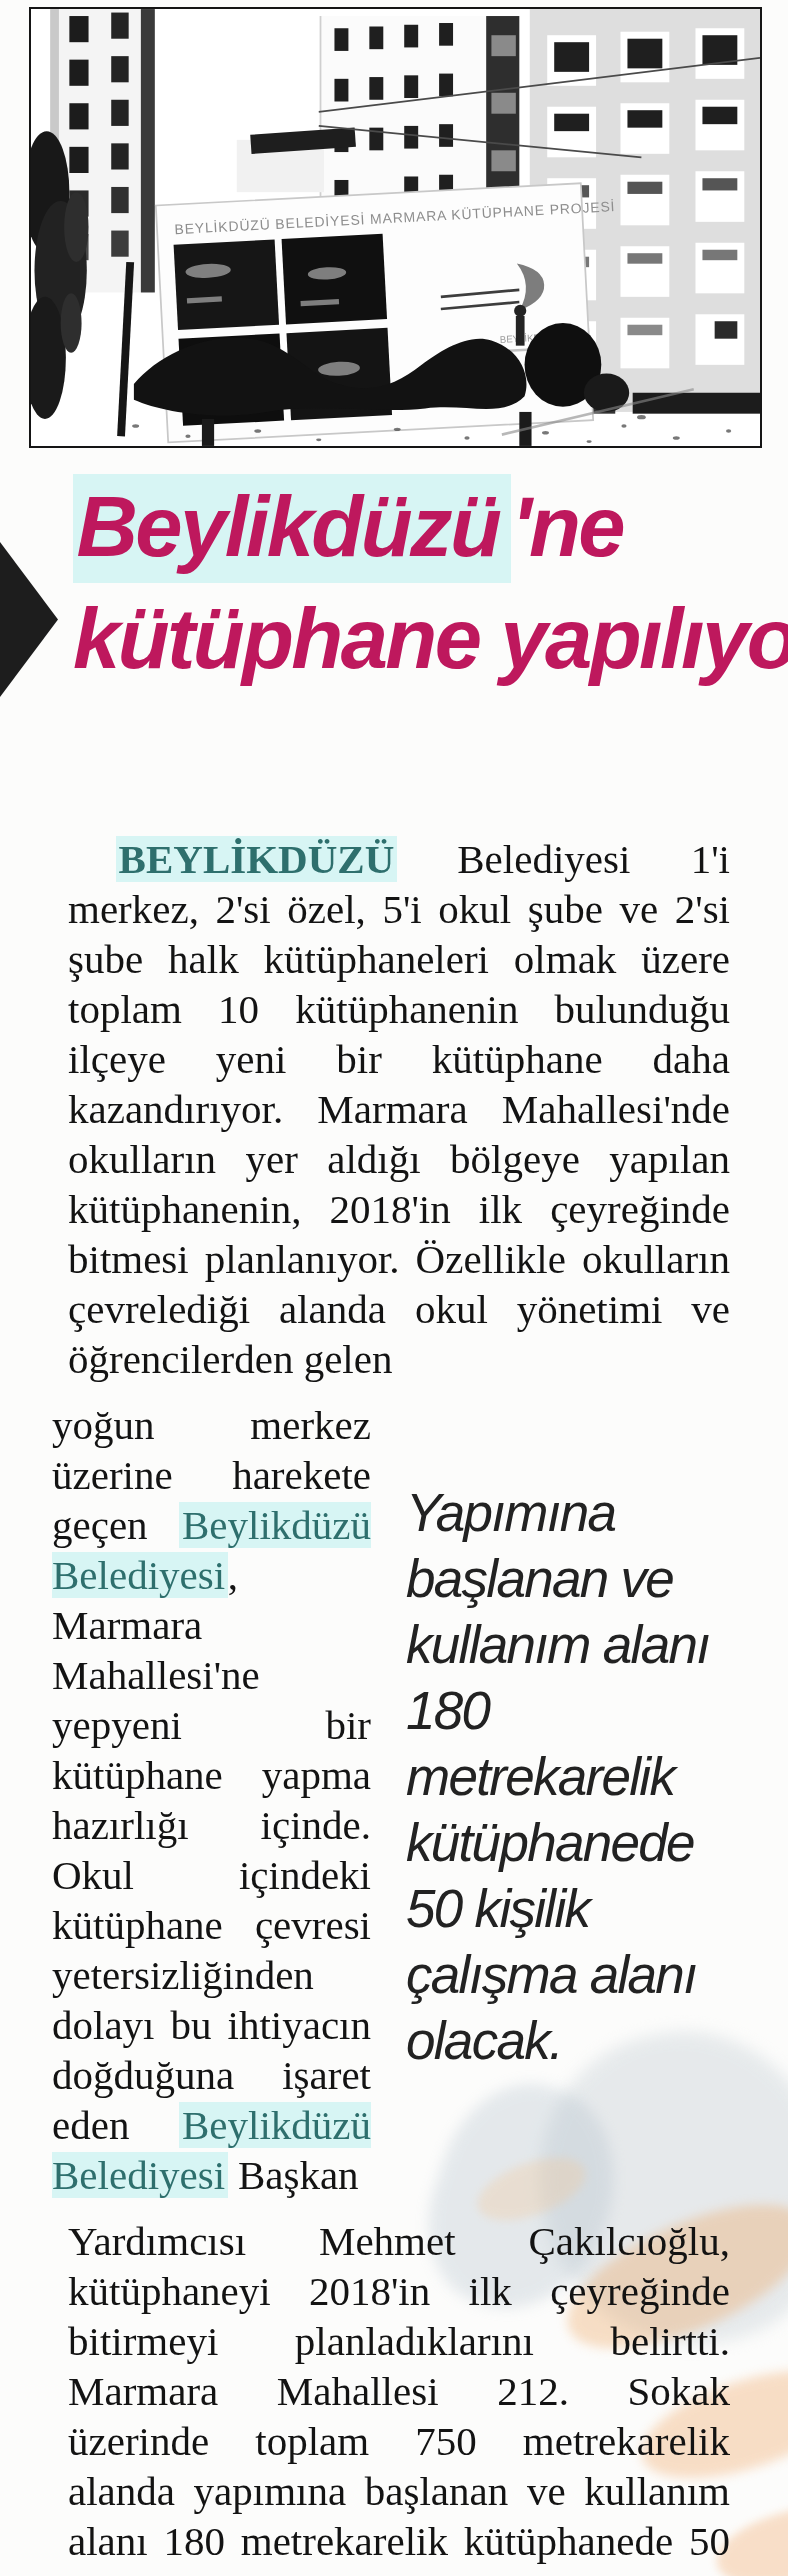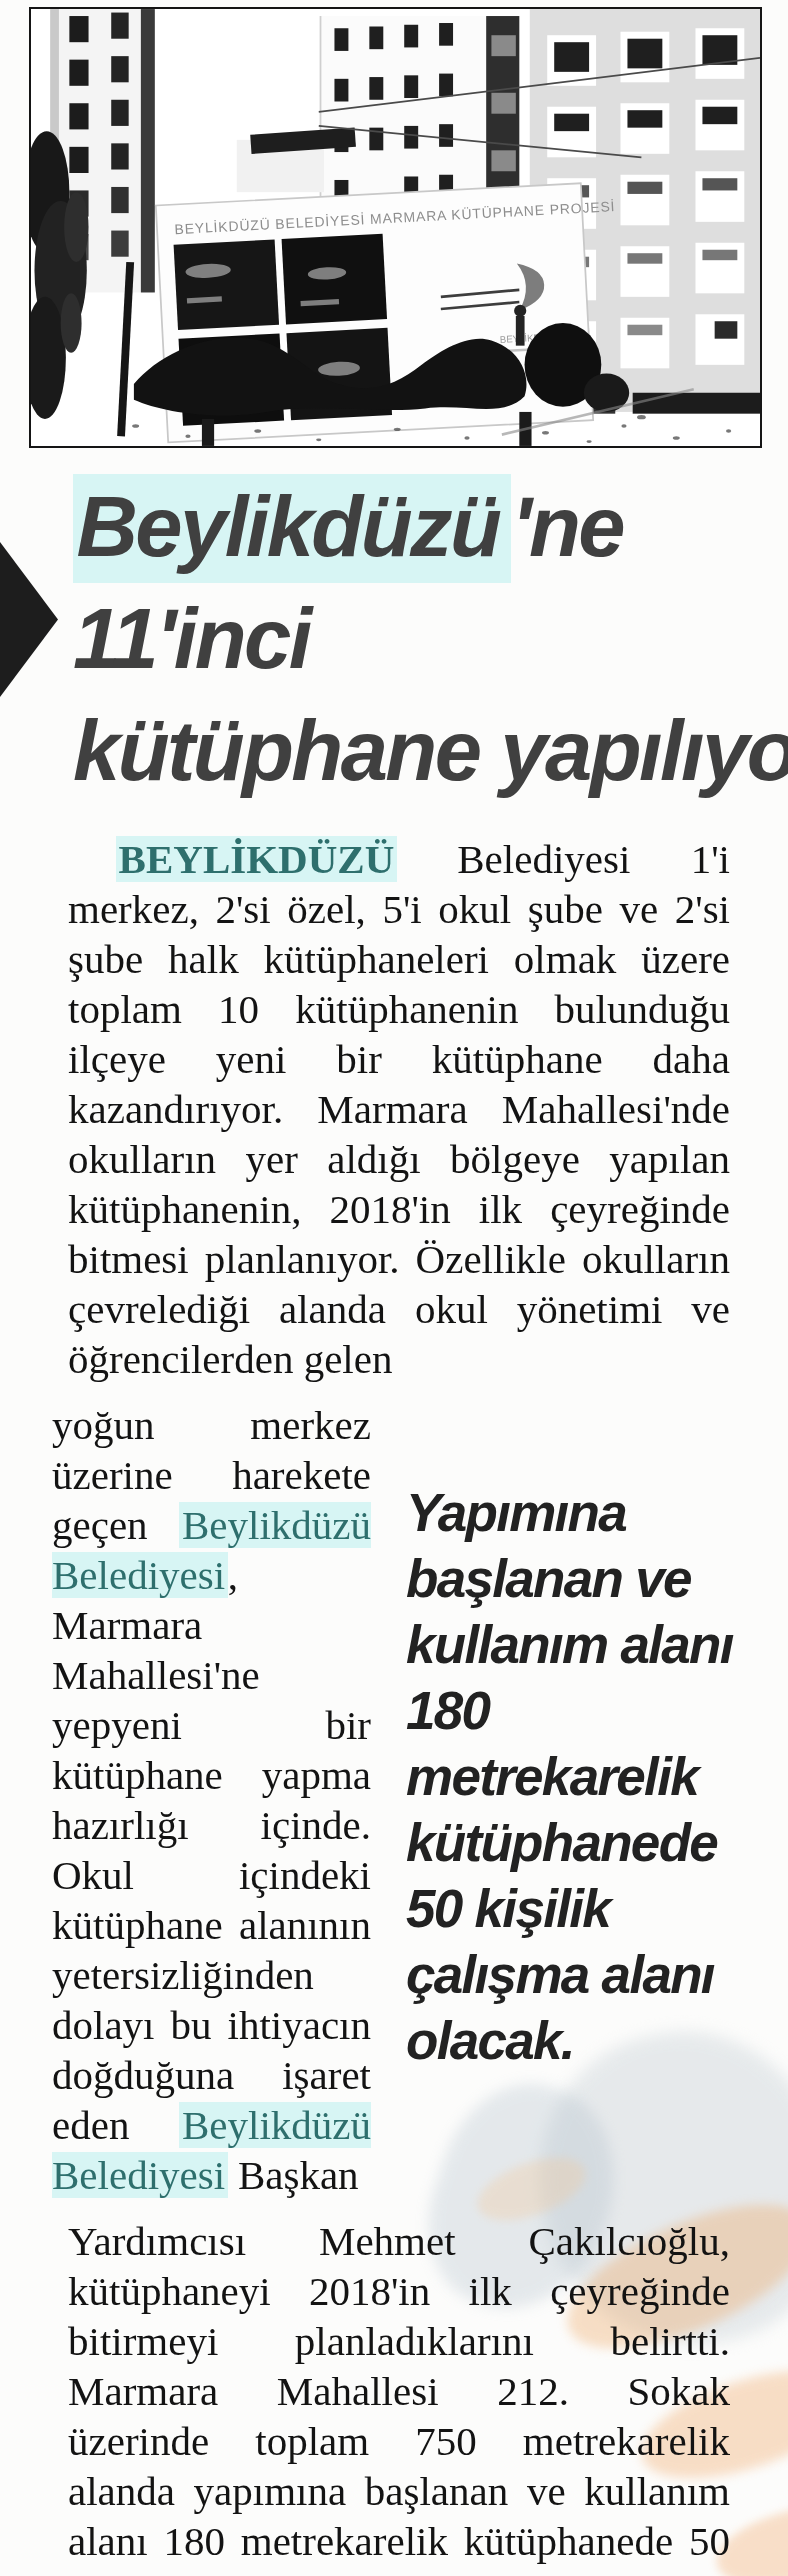--- a/index.html
+++ b/index.html
@@ -7,38 +7,38 @@
   #page{position:relative;width:788px;height:2576px;background:#fcfcfb;overflow:hidden;}
 
   
   .photo-frame{position:absolute;left:29px;top:7px;width:729px;height:437px;
     border:2.6px solid #151515;background:#ffffff;overflow:hidden;}
   .photo-frame svg{display:block;}
 
   
   .headline{position:absolute;left:73px;top:471px;width:698px;
     font-family:"Liberation Sans","DejaVu Sans",sans-serif;
-    font-weight:bold;font-style:italic;color:#404040;
+    font-weight:bold;font-style:italic;color:#be185d;
     font-size:85px;line-height:112px;letter-spacing:-2.6px;white-space:nowrap;}
   .headline .hl-head{background:#d7f5f4;padding:5.2px 12.2px 8.7px 3.5px;}
   .arrow{position:absolute;left:0;top:542px;width:58px;height:155px;background:#1d1d1d;
     -webkit-clip-path:polygon(0 0,100% 50%,0 100%);clip-path:polygon(0 0,100% 50%,0 100%);}
 
   
   .article{position:absolute;left:52px;top:818px;width:694px;z-index:2;
     font-size:41px;line-height:50px;color:#131313;text-align:justify;}
   .article p{margin:16px;}
   .p1{text-indent:48px;}
   .hl{background:#d7f5f4;color:#2e6f6d;padding:0 2.6px;}
   .hl.lead{font-weight:bold;}
   .two-col{display:flex;align-items:flex-start;}
   .col-left{width:319px;}
   .pullquote{flex:1;margin-left:35px;padding-top:80px;
     font-family:"Liberation Sans","DejaVu Sans",sans-serif;
-    font-style:italic;font-weight:700;color:#222222;
+    font-style:italic;font-weight:400;color:#222222;
     font-size:53px;line-height:66px;letter-spacing:-1.7px;text-align:left;}
 
   
   .wm{position:absolute;z-index:1;}
   .wm-gray{left:541px;top:2032px;width:288px;height:314px;background:#ccd4d9;opacity:.45;
     border-radius:50% 50% 46% 54%;filter:blur(7.8px);transform:rotate(-12deg);}
   .wm-blue{left:436px;top:2084px;width:174px;height:227px;background:#aebdc9;opacity:.30;
     border-radius:48% 52% 55% 45%;filter:blur(7px);transform:rotate(18deg);}
   .wm-orange1{left:558px;top:2224px;width:262px;height:105px;background:#eda45e;opacity:.34;
     border-radius:50%;filter:blur(5.2px);transform:rotate(-24deg);}
@@ -229,29 +229,28 @@
         <ellipse cx="700" cy="468" rx="5" ry="2.5"></ellipse>
           <ellipse cx="640" cy="496" rx="3" ry="1.5"></ellipse>
       </g>
       <line x1="540" y1="488" x2="760" y2="436" stroke="#8a8a8a" stroke-width="3" opacity="0.6"></line>
     </svg>
   </div>
 
   <div class="arrow"></div>
   <div class="headline">
     <div><span class="hl-head">Beylikdüzü</span><span>'ne</span></div>
-    <div>11'inci</div>
     <div>kütüphane yapılıyor</div>
   </div>
 
   <div class="article">
     <p class="p1"><span class="hl lead">BEYLİKDÜZÜ</span><span> Belediyesi 1'i merkez, 2'si özel, 5'i okul şube ve 2'si şube halk kütüphaneleri olmak üzere toplam 10 kütüphanenin bulunduğu ilçeye yeni bir kütüphane daha kazandırıyor. Marmara Mahallesi'nde okulların yer aldığı bölgeye yapılan kütüphanenin, 2018'in ilk çeyreğinde bitmesi planlanıyor. Özellikle okulların çevrelediği alanda okul yönetimi ve öğrencilerden gelen</span></p>
 
     <div class="two-col">
-      <div class="col-left"><span>yoğun merkez üzerine harekete geçen </span><span class="hl">Beylikdüzü Belediyesi</span><span>, Marmara Mahallesi'ne yepyeni bir kütüphane yapma hazırlığı içinde. Okul içindeki kütüphane alanının yetersizliğinden dolayı bu ihtiyacın doğduğuna işaret eden </span><span class="hl">Beylikdüzü Belediyesi</span><span> Başkan</span></div>
+      <div class="col-left"><span>yoğun merkez üzerine harekete geçen </span><span class="hl">Beylikdüzü Belediyesi</span><span>, Marmara Mahallesi'ne yepyeni bir kütüphane yapma hazırlığı içinde. Okul içindeki kütüphane çevresi yetersizliğinden dolayı bu ihtiyacın doğduğuna işaret eden </span><span class="hl">Beylikdüzü Belediyesi</span><span> Başkan</span></div>
       <div class="pullquote">Yapımına başlanan ve kullanım alanı 180 metrekarelik kütüphanede 50 kişilik çalışma alanı olacak.</div>
     </div>
 
     <p><span>Yardımcısı Mehmet Çakılcıoğlu, kütüphaneyi 2018'in ilk çeyreğinde bitirmeyi planladıklarını belirtti. Marmara Mahallesi 212. Sokak üzerinde toplam 750 metrekarelik alanda yapımına başlanan ve kullanım alanı 180 metrekarelik kütüphanede 50 kişilik çalışma olanı olacak. </span><span class="hl">Beylikdüzü</span><span> Azem Yükseloğlu Anadolu İmam Hatip Lisesi karşısında bulunan kütüphanenin çevresi ise 555 metrekarelik yeşil alana sahip. İlçedeki 10 kütüphanenin 70 bin kitabı, 12 bin üyesi bulunuyor.</span></p>
   </div>
 
 </div>
 
 
 </body></html>

